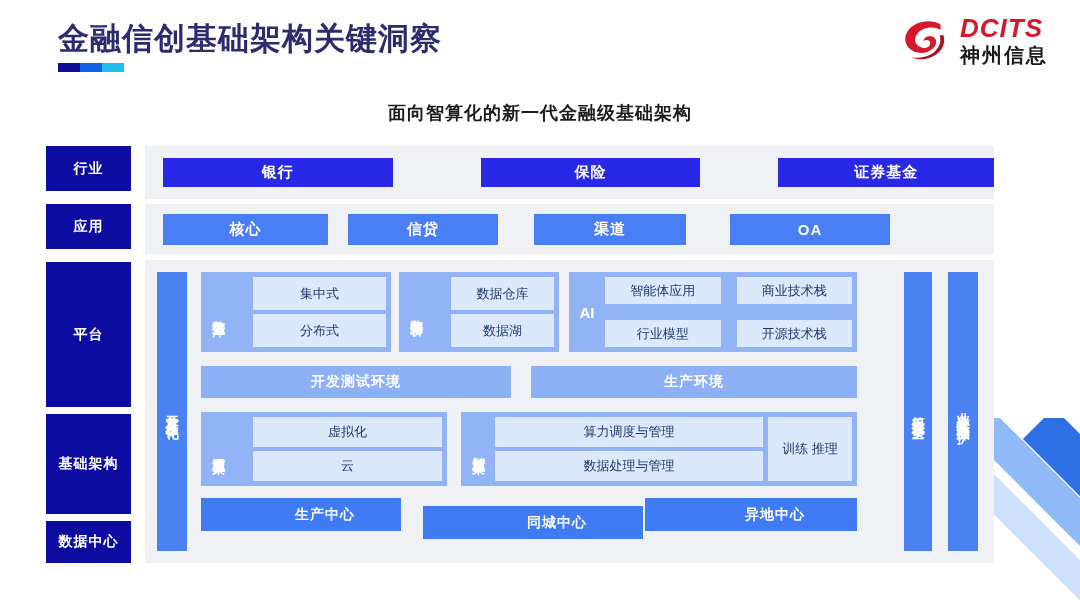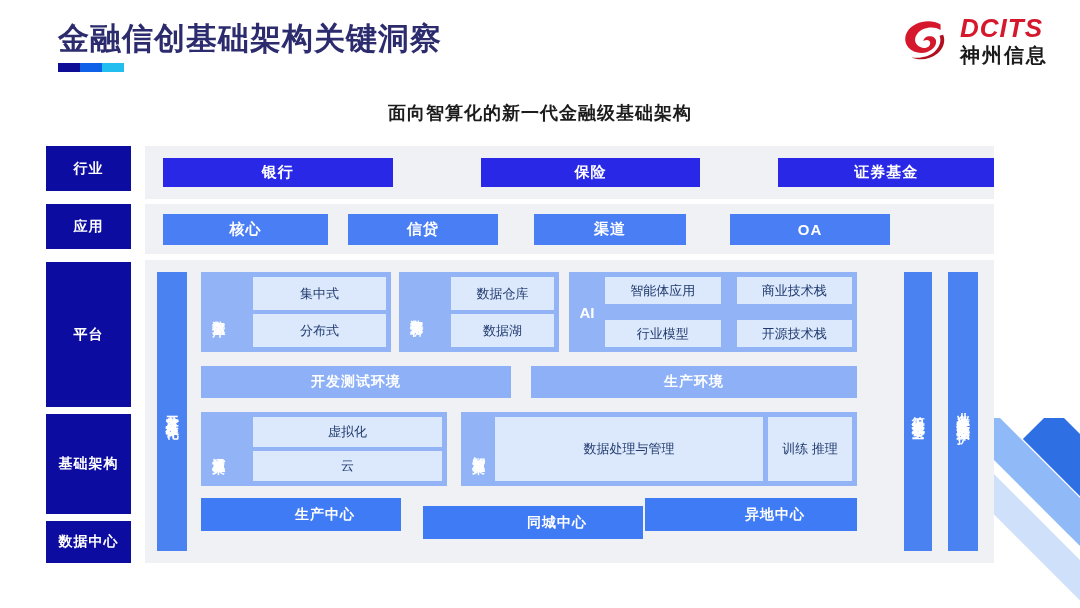--- a/index.html
+++ b/index.html
@@ -242,20 +242,21 @@
         <div class="grp-body">
           <div class="cell">虚拟化</div>
           <div class="cell">云</div>
         </div>
       </div>
 
       <div class="grp g-zf">
         <div class="grp-side">智算框架</div>
         <div class="zf-body">
           <div class="zf-left">
+            <div class="cell">算力调度与管理</div>
             <div class="cell">数据处理与管理</div>
           </div>
           <div class="zf-right">训练
 推理</div>
         </div>
       </div>
 
       <div class="center-chip c-prod">生产中心</div>
       <div class="center-chip c-same">同城中心</div>
       <div class="center-chip c-remote">异地中心</div>

